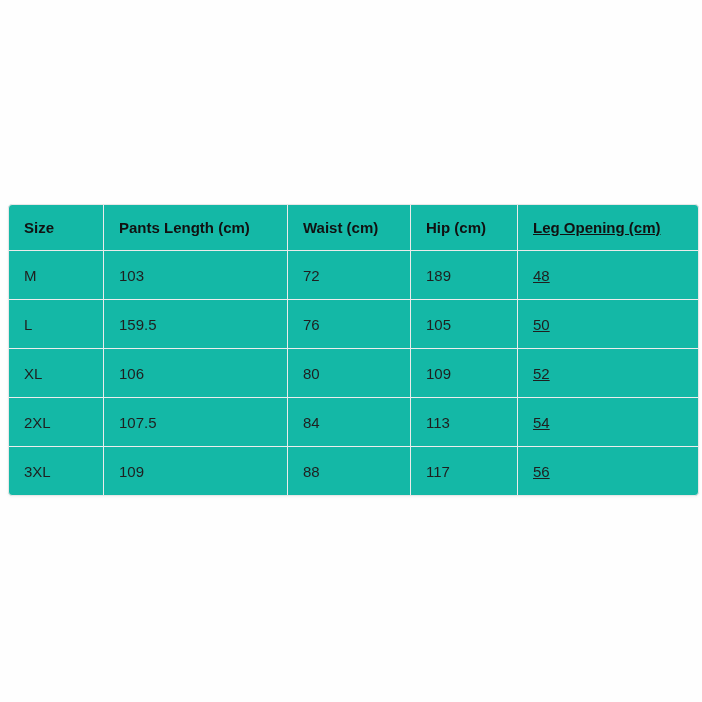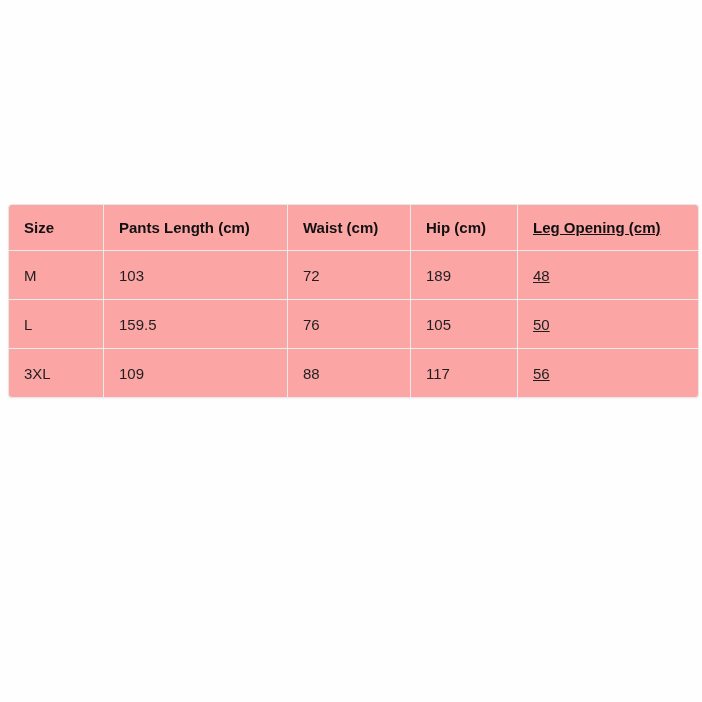--- a/index.html
+++ b/index.html
@@ -18,21 +18,21 @@
   .table-wrap {
     position: absolute;
     left: 8px;
     top: 204px;
     width: 689px;
   }
   table.size-chart {
     width: 100%;
     border-collapse: separate;
     border-spacing: 0;
-    background: #fca5a5;
+    background: #14b8a6;
     border: 1px solid #e7e7e7;
     border-radius: 4px;
     box-shadow: 0 1px 3px rgba(0,0,0,0.05);
     table-layout: fixed;
     font-size: 15px;
   }
   col.c-size        { width: 95px; }
   col.c-pants       { width: 184px; }
   col.c-waist       { width: 123px; }
   col.c-hip         { width: 107px; }
@@ -90,20 +90,34 @@
         <td>48</td>
       </tr>
       <tr>
         <td>L</td>
         <td>159.5</td>
         <td>76</td>
         <td>105</td>
         <td>50</td>
       </tr>
       <tr>
+        <td>XL</td>
+        <td>106</td>
+        <td>80</td>
+        <td>109</td>
+        <td>52</td>
+      </tr>
+      <tr>
+        <td>2XL</td>
+        <td>107.5</td>
+        <td>84</td>
+        <td>113</td>
+        <td>54</td>
+      </tr>
+      <tr>
         <td>3XL</td>
         <td>109</td>
         <td>88</td>
         <td>117</td>
         <td>56</td>
       </tr>
     </tbody>
   </table>
 </div>
 

